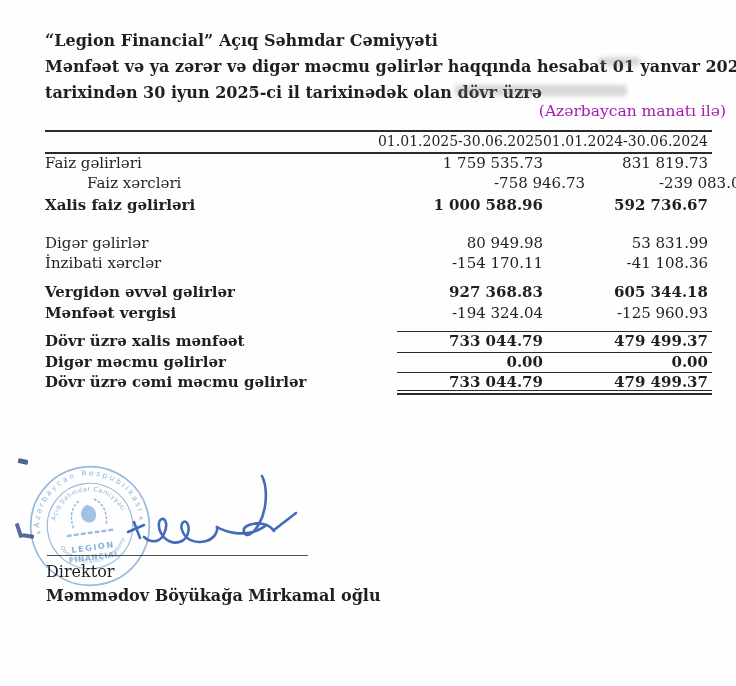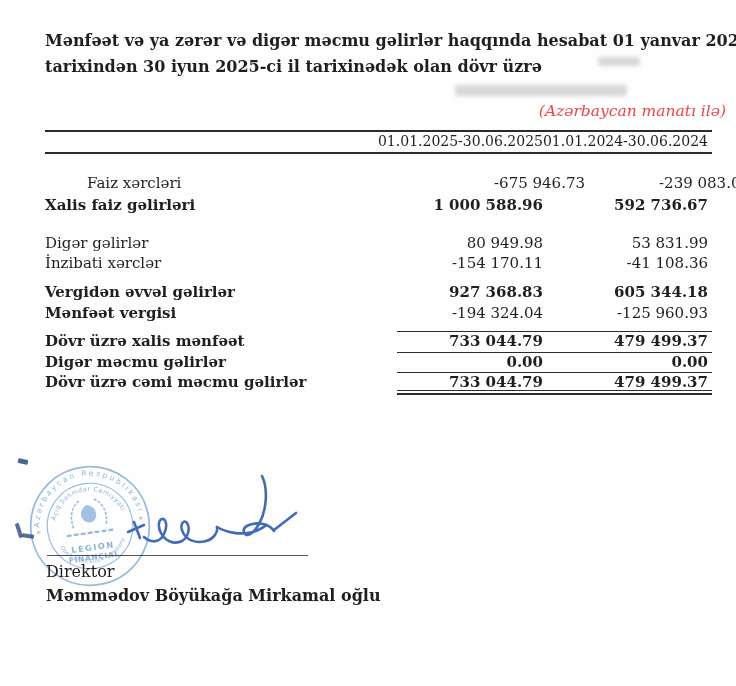--- a/index.html
+++ b/index.html
@@ -3,21 +3,21 @@
 <meta charset="utf-8">
 <style>
   html,body{margin:0;padding:0;background:#ffffff;}
   .page{
     position:relative;width:736px;height:686px;background:#fefefe;overflow:hidden;
     font-family:"DejaVu Serif","Liberation Serif",serif;color:#1f1f1f;
   }
   
   .doc-head{position:absolute;left:45px;top:28px;width:670px;font-weight:700;font-size:16px;line-height:26px;}
   .doc-head div{white-space:nowrap;}
-  .currency-note{position:absolute;right:10px;top:102px;font-style:italic;font-size:15.5px;color:#ef4444;margin-left:40px;}
+  .currency-note{position:absolute;right:10px;top:102px;font-size:15.5px;color:#a21caf;margin-left:40px;}
   
   .smudge{position:absolute;background:rgba(125,125,125,.30);filter:blur(2px);border-radius:3px;}
   
   .rule{position:absolute;background:#2b2b2b;}
   .rule-full{left:45px;width:667px;height:2px;}
   .rule-part{left:397px;width:315px;height:1.4px;}
   .thead{position:absolute;left:45px;top:133px;width:667px;height:28px;font-weight:400;font-size:14px;}
   .thead span{position:absolute;white-space:nowrap;}
   .h1{right:169px;} .h2{right:4px;}
   .trow{position:absolute;left:45px;width:667px;height:20px;font-size:15px;}
@@ -37,20 +37,21 @@
   .ink2{left:17px;top:523px;width:4px;height:15px;transform:rotate(-18deg);opacity:.8;border-radius:1px;}
   .ink3{left:22px;top:534px;width:12px;height:4px;transform:rotate(8deg);opacity:.8;border-radius:1px;}
   .stamp-text{font-family:"DejaVu Sans","Liberation Sans",sans-serif;}
 </style>
 </head>
 <body>
 
 <div class="page">
 
   <div class="doc-head">
+    <div>“Legion Financial” Açıq Səhmdar Cəmiyyəti</div>
     <div>Mənfəət və ya zərər və digər məcmu gəlirlər haqqında hesabat 01 yanvar 2025-ci il</div>
     <div>tarixindən 30 iyun 2025-ci il tarixinədək olan dövr üzrə</div>
   </div>
   <div class="currency-note">(Azərbaycan manatı ilə)</div>
 
   <div class="smudge" style="left:598px;top:57px;width:42px;height:9px;"></div>
   <div class="smudge" style="left:455px;top:85px;width:172px;height:11px;"></div>
 
   <div class="rule rule-full" style="top:130px;"></div>
   <div class="rule rule-full" style="top:152px;"></div>
@@ -58,23 +59,28 @@
   <div class="rule rule-part" style="top:352px;"></div>
   <div class="rule rule-part" style="top:372px;"></div>
   <div class="rule rule-part" style="top:389.5px;height:1.6px;"></div>
   <div class="rule rule-part" style="top:393px;height:1.8px;"></div>
 
   <div class="thead">
     <span class="h1">01.01.2025-30.06.2025</span>
     <span class="h2">01.01.2024-30.06.2024</span>
   </div>
 
+  <div class="trow" style="top:154px;">
+    <span class="lbl">Faiz gəlirləri</span>
+    <span class="v v1">1 759 535.73</span>
+    <span class="v v2">831 819.73</span>
+  </div>
   <div class="trow" style="top:174px;margin-left:42px;">
     <span class="lbl">Faiz xərcləri</span>
-    <span class="v v1">-675 946.73</span>
+    <span class="v v1">-758 946.73</span>
     <span class="v v2">-239 083.06</span>
   </div>
   <div class="trow bold" style="top:196px;">
     <span class="lbl">Xalis faiz gəlirləri</span>
     <span class="v v1">1 000 588.96</span>
     <span class="v v2">592 736.67</span>
   </div>
   <div class="trow" style="top:234px;">
     <span class="lbl">Digər gəlirlər</span>
     <span class="v v1">80 949.98</span>

